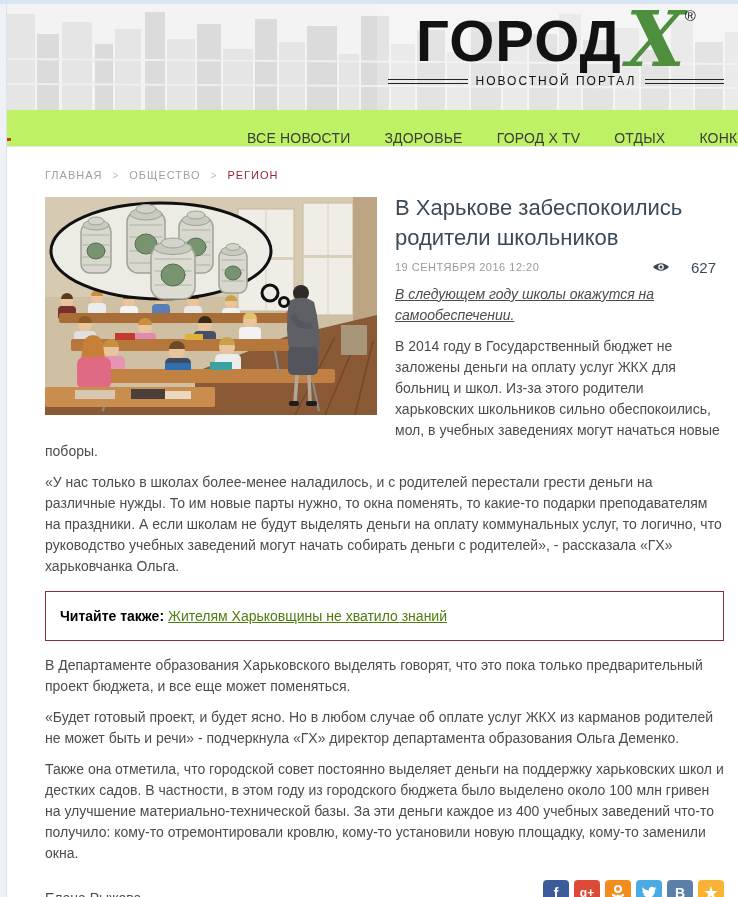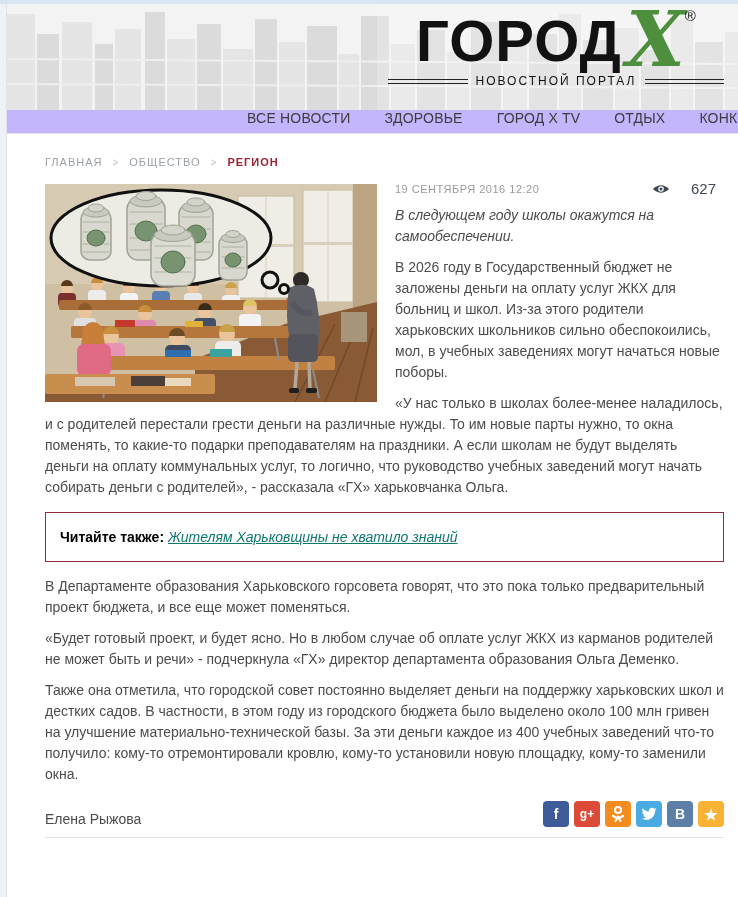--- a/index.html
+++ b/index.html
@@ -21,47 +21,47 @@
   .logo-row { display: flex; align-items: flex-start; justify-content: center; line-height: 1; }
   .logo-gorod { font-size: 58px; font-weight: 700; color: #121212; letter-spacing: 1px; margin-top: 8px; }
   .logo-x { font-family: "DejaVu Serif", serif; font-style: italic; font-weight: 700;
             font-size: 76px; color: #4d8f3c; margin-left: 4px; line-height: 0.95; }
   .reg { font-size: 15px; color: #121212; margin-top: 4px; }
   .tagline-row { display: flex; align-items: center; gap: 8px; margin-top: -2px; padding: 0 6px; }
   .rule { flex: 1; height: 5px; border-top: 1px solid #222; border-bottom: 1px solid #222; }
   .tagline { font-size: 12px; font-weight: 400; letter-spacing: 2px; color: #121212; white-space: nowrap; }
   
   nav {
-    position: relative; height: 24px; border-bottom: 1px solid #e4e6e8;
-    display: flex; align-items: flex-start; gap: 34px; padding-left: 240px;
-    overflow: hidden; white-space: nowrap; background: #c4b5fd;
+    position: relative; height: 37px; border-bottom: 1px solid #e4e6e8;
+    display: flex; align-items: flex-end; gap: 34px; padding-left: 240px;
+    overflow: hidden; white-space: nowrap; background: #bef264;
   }
   .nav-item { font-size: 14px; color: #3c3c3c; letter-spacing: .2px; flex: 0 0 auto; cursor: pointer; }
   .nav-frag-underline { position: absolute; left: -3px; top: 28px; width: 7px; height: 3px; background: #c0392b; }
   
   .content { padding: 0 14px 0 38px; }
   .breadcrumb { margin-top: 22px; display: flex; align-items: flex-end; gap: 10px;
     font-size: 11px; letter-spacing: 1px; }
   .crumb { color: #9aa0a6; cursor: pointer; }
   .crumb-sep { color: #b9bdc2; font-size: 10px; }
-  .crumb.active { color: #9b2335; font-weight: 700; }
+  .crumb.active { color: #9b2335; font-weight: 400; }
   article { margin-top: 12px; }
   figure.photo { float: left; width: 332px; height: 218px; margin: 4px 18px 8px 0; }
   h1 { font-size: 22px; font-weight: 400; color: #3d4a55; line-height: 1.36; margin-bottom: 6px; }
   .meta { display: flex; justify-content: space-between; align-items: center; margin: 4px 8px 8px; }
   .date { font-size: 11px; color: #9a9a9a; letter-spacing: .5px; }
   .views { display: flex; align-items: center; gap: 21px; color: #3d4a55; font-size: 15px; }
-  .lead { font-style: italic; font-size: 14px; line-height: 1.5; color: #4c4c4c; }
+  .lead { font-style: italic; font-size: 14px; line-height: 1.5; color: #4c4c4c; text-decoration: underline; }
   p.body { font-size: 14px; line-height: 1.5; color: #4c4c4c; margin: 10px 0; }
   .read-also {
     clear: both; border: 1px solid #8e2c39; padding: 16px 14px; margin: 14px 0;
     font-size: 14px;
   }
   .ra-label { font-weight: 700; color: #000000; }
-  .ra-link { color: #0f766e; text-decoration: underline; cursor: pointer; font-style: italic; }
+  .ra-link { color: #4d7c0f; text-decoration: underline; cursor: pointer; }
   .byline-row {
     display: flex; justify-content: space-between; align-items: flex-end;
     margin-top: 16px; padding-bottom: 10px; border-bottom: 1px solid #dde3e8;
   }
   .author { font-size: 14px; color: #4c4c4c; }
   .socials { display: flex; gap: 5px; }
   .sicon {
     width: 26px; height: 26px; border-radius: 4px; cursor: pointer;
     display: flex; align-items: center; justify-content: center;
     color: #fff; font-weight: 700; font-size: 14px; line-height: 1;
@@ -320,44 +320,45 @@
                   <line x1="177" y1="84" x2="199" y2="84"></line>
                 </g>
               <ellipse cx="188" cy="54" rx="12" ry="4.5" fill="#c9cabf" stroke="#9fa294"></ellipse>
               <ellipse cx="188" cy="50" rx="7" ry="3.5" fill="#d2d3c9" stroke="#9fa294"></ellipse>
               <ellipse cx="188" cy="76" rx="8" ry="7" fill="#78936f" stroke="#55704e"></ellipse>
             </g>
           </g>
         </svg>
       </figure>
 
+      <h1>В Харькове забеспокоились родители школьников</h1>
 
       <div class="meta">
         <span class="date">19 СЕНТЯБРЯ 2016 12:20</span>
         <span class="views">
           <svg width="18" height="12" viewBox="0 0 18 12">
             <path d="M1,6 Q9,-1.5 17,6 Q9,13.5 1,6 Z" fill="#3d4a55"></path>
             <circle cx="9" cy="6" r="2.8" fill="#fff"></circle>
             <circle cx="9" cy="6" r="1.5" fill="#3d4a55"></circle>
           </svg>
           <span>627</span>
         </span>
       </div>
 
       <p class="lead">В следующем году школы окажутся на самообеспечении.</p>
 
-      <p class="body">В 2026 году в Государственный бюджет не заложены деньги на оплату услуг ЖКХ для больниц и школ. Из-за этого родители харьковских школьников сильно обеспокоились, мол, в учебных заведениях могут начаться новые поборы.</p>
+      <p class="body">В 2014 году в Государственный бюджет не заложены деньги на оплату услуг ЖКХ для больниц и школ. Из-за этого родители харьковских школьников сильно обеспокоились, мол, в учебных заведениях могут начаться новые поборы.</p>
       <p class="body">«У нас только в школах более-менее наладилось, и с родителей перестали грести деньги на различные нужды. То им новые парты нужно, то окна поменять, то какие-то подарки преподавателям на праздники. А если школам не будут выделять деньги на оплату коммунальных услуг, то логично, что руководство учебных заведений могут начать собирать деньги с родителей», - рассказала «ГХ» харьковчанка Ольга.</p>
 
       <div class="read-also">
         <span class="ra-label">Читайте также:</span>
         <span class="ra-link">Жителям Харьковщины не хватило знаний</span>
       </div>
 
-      <p class="body">В Департаменте образования Харьковского горсовета говорят, что это пока только предварительный проект бюджета, и все еще может поменяться.</p>
+      <p class="body">В Департаменте образования Харьковского выделять говорят, что это пока только предварительный проект бюджета, и все еще может поменяться.</p>
       <p class="body">«Будет готовый проект, и будет ясно. Но в любом случае об оплате услуг ЖКХ из карманов родителей не может быть и речи» - подчеркнула «ГХ» директор департамента образования Ольга Деменко.</p>
       <p class="body">Также она отметила, что городской совет постоянно выделяет деньги на поддержку харьковских школ и дестких садов. В частности, в этом году из городского бюджета было выделено около 100 млн гривен на улучшение материально-технической базы. За эти деньги каждое из 400 учебных заведений что-то получило: кому-то отремонтировали кровлю, кому-то установили новую площадку, кому-то заменили окна.</p>
 
       <div class="byline-row">
         <span class="author">Елена Рыжова</span>
         <div class="socials">
           <div class="sicon" style="background-color: rgb(61, 91, 153);">
             <span>f</span>
           </div>
           <div class="sicon" style="background-color: rgb(220, 74, 56);">

